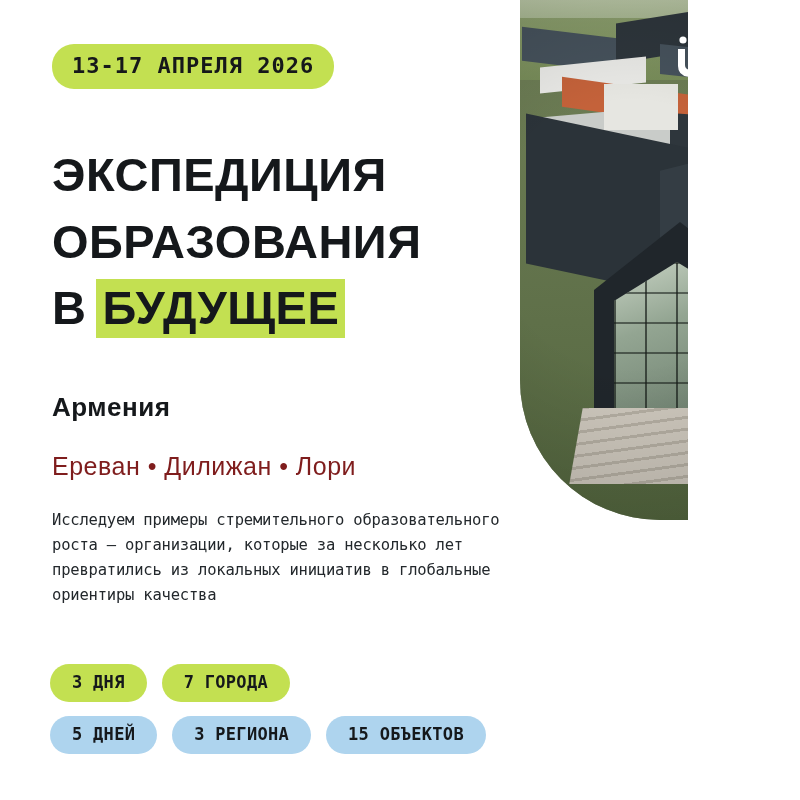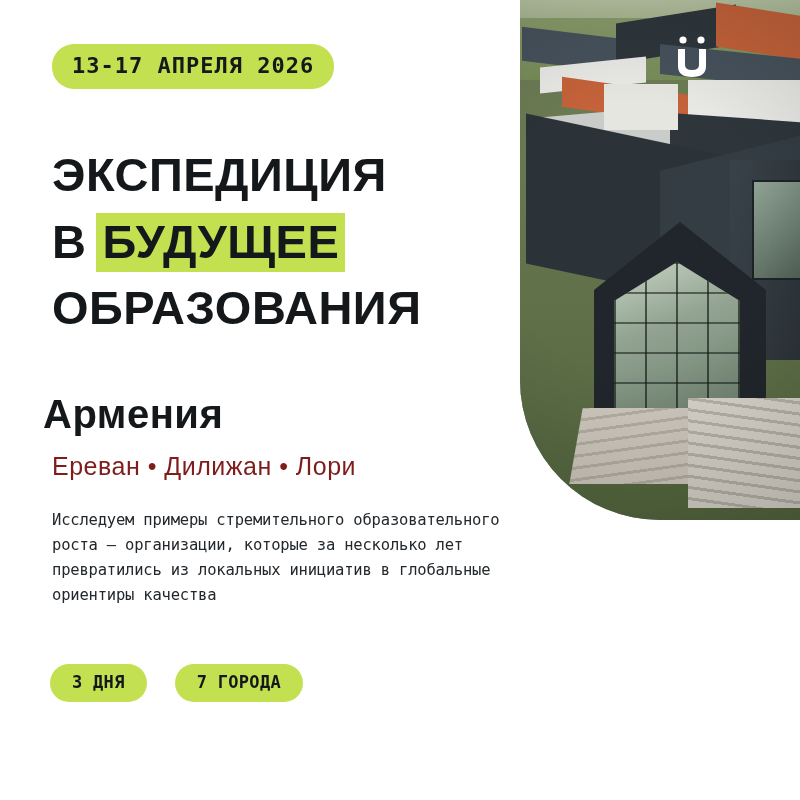--- a/index.html
+++ b/index.html
@@ -8,21 +8,21 @@
   }
   body {
     width: 800px;
     height: 800px;
     background: #ffffff;
     font-family: "Liberation Sans", sans-serif;
     overflow: hidden;
   }
   .poster {
     position: relative;
-    width: 800px;
+    width: 688px;
     height: 800px;
     background: #ffffff;
     overflow: hidden;
   }
 
   
   .photo-panel {
     position: absolute;
     left: 520px;
     top: 0;
@@ -203,23 +203,23 @@
   }
   .hl-mark {
     background: #c3e051;
     padding: 2px 6px 4px 6px;
   }
   .hl-prefix { margin-right: 10px; }
 
   
   .country {
     position: absolute;
-    left: 43px;
+    left: 52px;
     top: 392px;
-    font-size: 40px;
+    font-size: 26px;
     font-weight: bold;
     color: #15181b;
     letter-spacing: 0.5px;
   }
   .cities {
     position: absolute;
     left: 52px;
     top: 452px;
     font-size: 25px;
     color: #7f1d1d;
@@ -241,21 +241,21 @@
 
   
   .chips {
     position: absolute;
     left: 50px;
     top: 664px;
     width: 700px;
   }
   .chip-row {
     display: flex;
-    gap: 28px;
+    gap: 15px;
     margin-bottom: 14px;
   }
   .chip {
     border-radius: 20px;
     padding: 8px 22px 10px 22px;
     font-family: "DejaVu Sans Mono", monospace;
     font-size: 17px;
     font-weight: bold;
     color: #15181b;
     white-space: nowrap;
@@ -304,29 +304,34 @@
       <path d="M6 15 L6 32 Q6 43 20 43 Q34 43 34 32 L34 15 L27 15 L27 31 Q27 36 20 36 Q13 36 13 31 L13 15 Z" fill="#ffffff"></path>
     </svg>
   </div>
 
   <div class="date-badge">
     <span>13-17 АПРЕЛЯ 2026</span>
   </div>
 
   <div class="headline">
     <div class="line">ЭКСПЕДИЦИЯ</div>
+    <div class="line">ОБРАЗОВАНИЯ</div>
     <div class="line"><span class="hl-prefix">В</span><span class="hl-mark">БУДУЩЕЕ</span></div>
-    <div class="line">ОБРАЗОВАНИЯ</div>
   </div>
 
   <div class="country">Армения</div>
   <div class="cities">Ереван • Дилижан • Лори</div>
 
   <div class="description">Исследуем примеры стремительного образовательного роста — организации, которые за несколько лет превратились из локальных инициатив в глобальные ориентиры качества</div>
 
   <div class="chips">
     <div class="chip-row">
       <div class="chip green">3 ДНЯ</div>
       <div class="chip green">7 ГОРОДА</div>
     </div>
+    <div class="chip-row">
+      <div class="chip blue">5 ДНЕЙ</div>
+      <div class="chip blue">3 РЕГИОНА</div>
+      <div class="chip blue">15 ОБЪЕКТОВ</div>
+    </div>
   </div>
 
 </div>
 
 </body></html>

